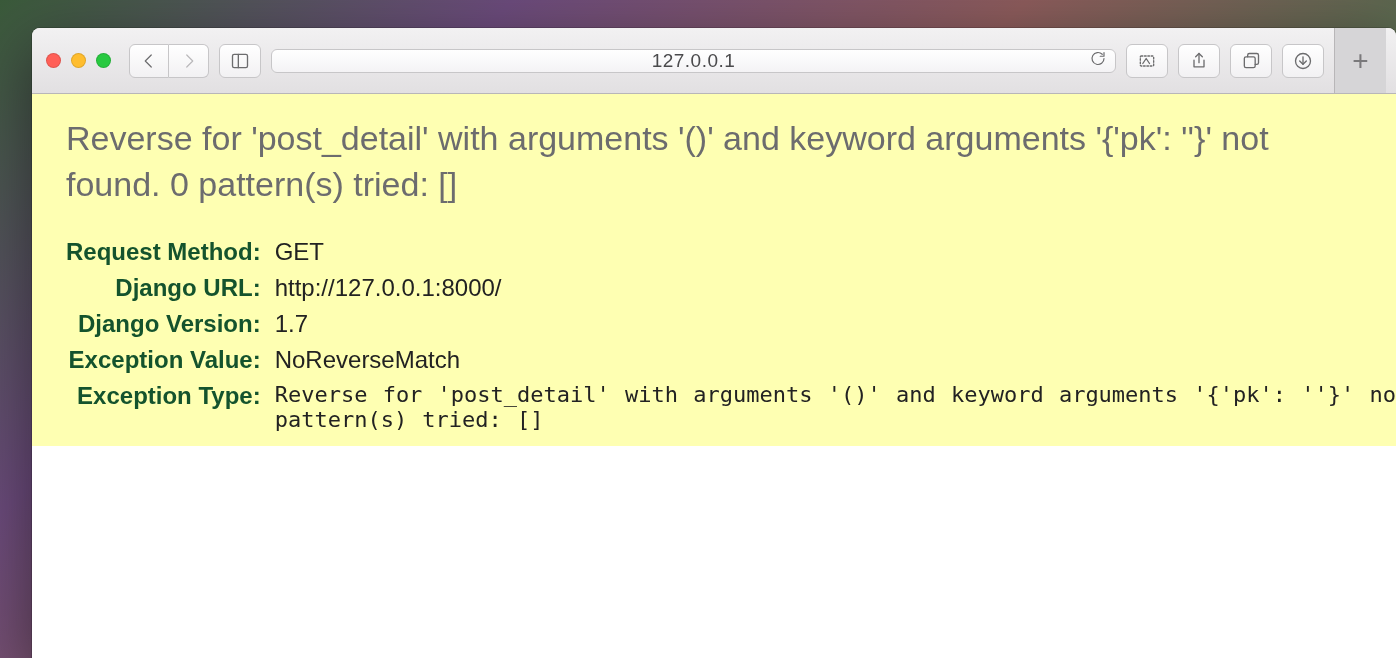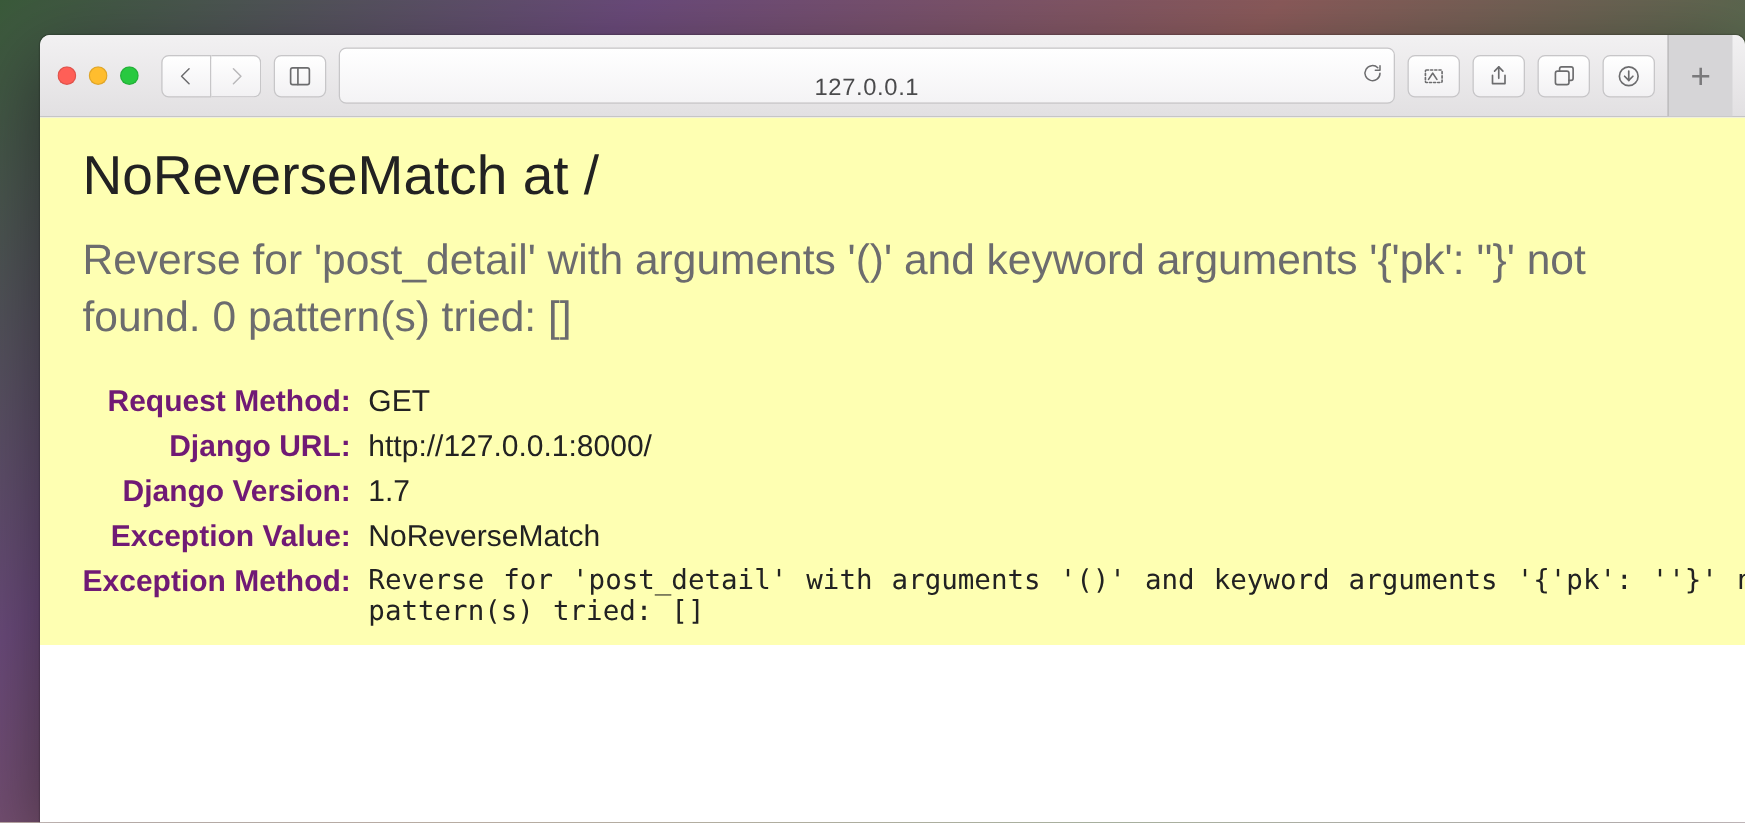--- a/index.html
+++ b/index.html
@@ -55,21 +55,21 @@
     color: #6c6c6e;
     font-size: 18px;
   }
   .tb-btn.disabled { color:#b9b8ba; }
   .tb-group { display:flex; }
   .tb-group .tb-btn:first-child { border-top-right-radius:0; border-bottom-right-radius:0; }
   .tb-group .tb-btn:last-child  { border-top-left-radius:0;  border-bottom-left-radius:0; border-left:0; }
 
   .urlbar {
     flex: 1;
-    height: 45px;
+    height: 24px;
     border: 1px solid #c7c6c8;
     border-radius: 6px;
     background: linear-gradient(#ffffff,#f4f3f5);
     display: flex;
     align-items: flex-end;
     position: relative;
     padding: 0 38px;
   }
   .urlbar .url-text {
     flex:1;
@@ -123,21 +123,21 @@
     margin-bottom: 26px;
   }
   table.meta {
     border-collapse: collapse;
     font-size: 24px;
   }
   table.meta th {
     text-align: right;
     vertical-align: top;
     padding: 4px 14px 4px 0;
-    color:#701a75;
+    color:#14532d;
     font-weight: 700;
     white-space: nowrap;
     width: 170px;
   }
   table.meta td {
     text-align: left;
     vertical-align: top;
     padding: 4px 0;
     color:#222;
     font-weight: 400;
@@ -222,21 +222,20 @@
       </svg>
     </div>
 
     <div class="new-tab">
       <span>+</span>
     </div>
   </div>
 
   <div class="page">
     <div class="error-header">
-      <h1>NoReverseMatch at /</h1>
       <h2>Reverse for 'post_detail' with arguments '()' and keyword arguments '{'pk': ''}' not found. 0 pattern(s) tried: []</h2>
 
       <table class="meta">
         <tbody>
             <tr>
           <th>Request Method:</th>
           <td>GET</td>
         </tr>
         <tr>
           <th>Django URL:</th>
@@ -244,21 +243,21 @@
         </tr>
         <tr>
           <th>Django Version:</th>
           <td>1.7</td>
         </tr>
         <tr>
           <th>Exception Value:</th>
           <td>NoReverseMatch</td>
         </tr>
         <tr>
-          <th>Exception Method:</th>
+          <th>Exception Type:</th>
           <td class="mono">Reverse for 'post_detail' with arguments '()' and keyword arguments '{'pk': ''}' not f
 pattern(s) tried: []</td>
         </tr>
       </tbody>
         </table>
     </div>
   </div>
 
 </div>
 

